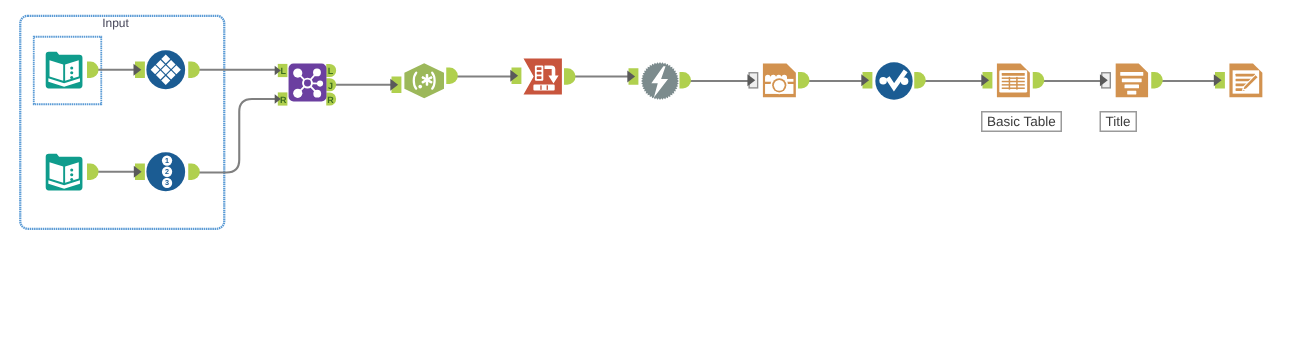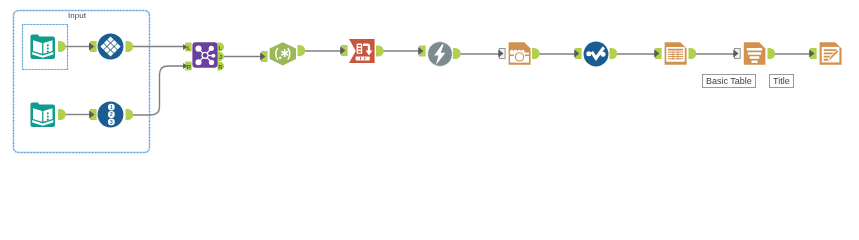--- a/index.html
+++ b/index.html
@@ -231,16 +231,16 @@
   <g fill="#d2924f">
     <rect x="6.4" y="9.2" width="14.6" height="2.0" rx="0.3"></rect>
     <rect x="6.4" y="12.8" width="12.6" height="2.0" rx="0.3"></rect>
     <rect x="6.4" y="16.4" width="9.0" height="2.0" rx="0.3"></rect>
     <rect x="6.4" y="20.0" width="6.6" height="2.0" rx="0.3"></rect>
   </g>
   <path d="M21.6 9.0 L24.0 11.4 L14.6 20.8 L11.0 22.0 L12.2 18.4 Z" fill="#fff"></path>
   <path d="M21.3 10.2 L22.8 11.7 L14.3 20.2 L12.4 20.8 L13.0 18.9 Z" fill="#d2924f"></path>
 </svg>
 
-<div class="anno" style="left:654px;top:74px;height:14px;padding:0 3px;margin-left:48px;">Basic Table</div>
-<div class="anno" style="left:733px;top:74px;height:14px;padding:0 3px;margin-left:36px;">Title</div>
+<div class="anno" style="left:654px;top:74px;height:14px;padding:0 3px;">Basic Table</div>
+<div class="anno" style="left:733px;top:74px;height:14px;padding:0 3px;">Title</div>
 
 </div>
 
 </body></html>

